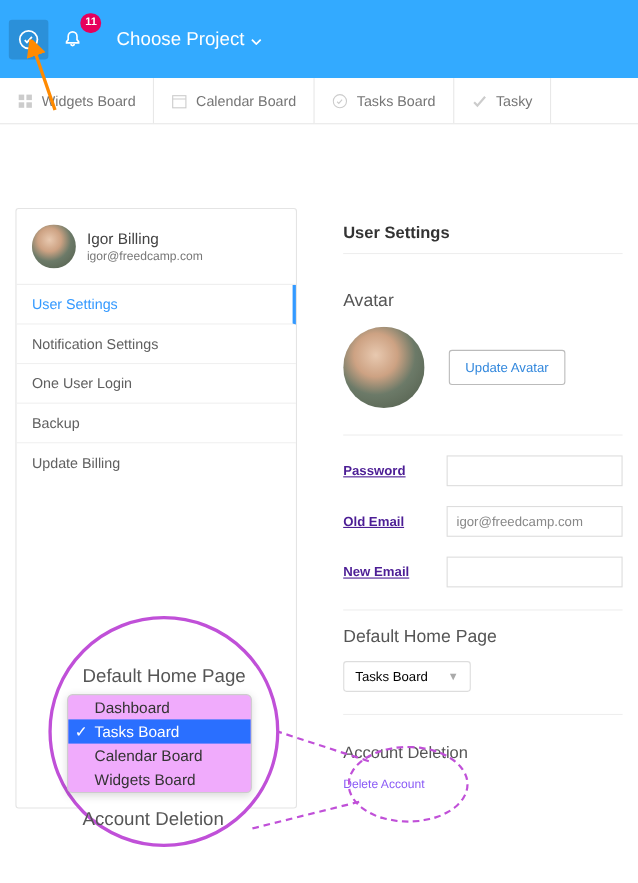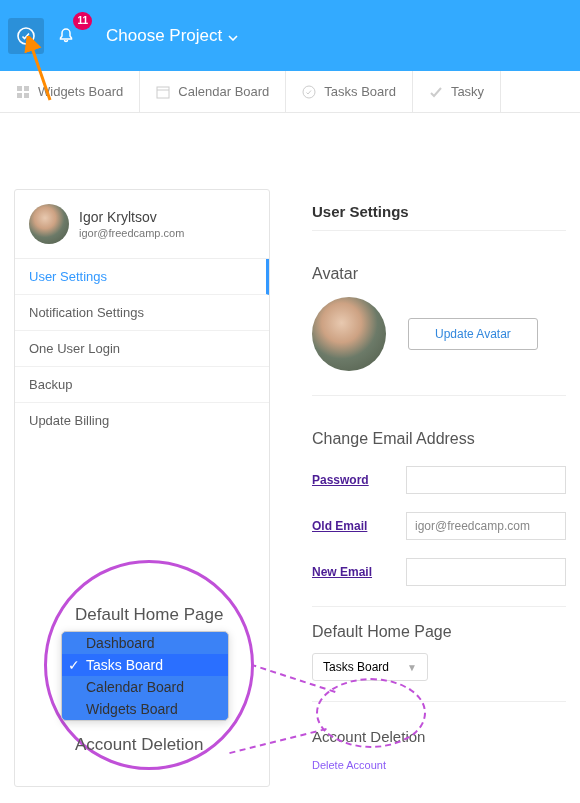--- a/index.html
+++ b/index.html
@@ -34,40 +34,40 @@
 .side-item.active { color: #3399ff; border-right: 3px solid #3399ff; }
 .side-item:last-child { border-bottom: none; }
 
 
 .main { flex: 1; min-width: 0; }
 .main-inner { padding: 14px 0 14px 24px; }
 .main h3 { font-size: 15px; font-weight: 700; color: #333; padding-bottom: 10px; border-bottom: 1px solid #eee; }
 .section-title { font-size: 16px; color: #555; margin-top: 34px; }
 .avatar-row { display: flex; align-items: center; gap: 22px; margin-top: 14px; padding-bottom: 24px; border-bottom: 1px solid #eee; }
 .avatar-lg { width: 74px; height: 74px; border-radius: 50%; overflow: hidden; }
-.btn-outline { border: 1px solid #bbb; background: #fff; color: #3388dd; font-size: 12px; padding: 8px 26px; border-radius: 3px; cursor: pointer; }
+.btn-outline { border: 1px solid #bbb; background: #fff; color: #3388dd; font-size: 12px; padding: 8px 14px; border-radius: 3px; cursor: pointer; }
 
 .form-row { display: flex; align-items: center; margin-top: 18px; gap: 14px; }
 .form-row label { width: 80px; font-size: 12px; font-weight: 700; color: #4c1d95; text-decoration: underline; }
 .form-row input { flex: 1; min-width: 0; border: 1px solid #ddd; padding: 6px 8px; font-size: 12px; background: #fff; }
 .form-row input[readonly] { color: #888; }
 
 .sel-wrap { display: inline-flex; align-items: center; border: 1px solid #ddd; border-radius: 3px; padding: 6px 10px; font-size: 12px; background: #fff; cursor: pointer; margin-top: 12px; }
 .sel-wrap .tri { margin-left: 18px; color: #aaa; font-size: 10px; }
 .del-title { font-size: 15px; color: #555; margin-top: 26px; }
 .del-link { color: #8b5cf6; font-size: 11px; margin-top: 14px; display: inline-block; cursor: pointer; }
 
 
 .arrow { position: absolute; top: 36px; left: 12px; z-index: 10; }
 
 
 .mag-circle { position: absolute; width: 210px; height: 210px; border: 3px solid #c050d8; border-radius: 50%; left: 44px; top: 560px; background: #fff; z-index: 30; }
 .mag-inner { position: absolute; inset: 18px; }
 .mag-inner .mtitle { font-size: 17px; color: #555; margin-top: 24px; margin-left: 10px; }
-.mag-list { margin-top: 6px; border: 1px solid #ccc; border-radius: 5px; background: #3b82f6; box-shadow: 0 2px 8px rgba(0,0,0,.15); overflow: hidden; position: relative; left: -4px; }
+.mag-list { margin-top: 6px; border: 1px solid #ccc; border-radius: 5px; background: #f0abfc; box-shadow: 0 2px 8px rgba(0,0,0,.15); overflow: hidden; position: relative; left: -4px; }
 .mag-list .opt { font-size: 14px; color: #333; padding: 3px 10px 3px 24px; position: relative; cursor: pointer; }
 .mag-list .opt.sel { background: #2a6fff; color: #fff; }
 .mag-list .opt.sel::before { content: "✓"; position: absolute; left: 6px; }
 .mag-del { font-size: 17px; color: #555; margin-top: 14px; margin-left: 10px; }
 
 
 .connector { position: absolute; width: 110px; height: 70px; border: 2px dashed #c050d8; border-radius: 50%; left: 316px; top: 678px; z-index: 25; }
 .dashline { position: absolute; border-top: 2px dashed #c050d8; width: 110px; left: 228px; top: 674px; transform: rotate(18deg); z-index: 24; }
 .dashline2 { position: absolute; border-top: 2px dashed #c050d8; width: 100px; left: 228px; top: 740px; transform: rotate(-14deg); z-index: 24; }
 
@@ -151,21 +151,21 @@
   <path d="M38 64 L18 6" stroke="#ff8a00" stroke-width="3" fill="none" marker-end="url(#ah)"></path>
 </svg>
 
 <div class="content">
   <div class="card sidebar">
     <div class="profile">
       <div class="avatar-sm">
           <div class="avatar-img"></div>
         </div>
       <div>
-        <div class="name">Igor Kryltsov</div>
+        <div class="name">Igor Billing</div>
         <div class="email">igor@freedcamp.com</div>
       </div>
     </div>
     <hr>
     <ul class="side-list">
       <li class="side-item active"><span>User Settings</span></li>
       <li class="side-item"><span>Notification Settings</span></li>
       <li class="side-item"><span>One User Login</span></li>
       <li class="side-item"><span>Backup</span></li>
       <li class="side-item"><span>Update Billing</span></li>
@@ -177,21 +177,20 @@
       <h3>User Settings</h3>
 
       <div class="section-title">Avatar</div>
       <div class="avatar-row">
         <div class="avatar-lg">
             <div class="avatar-img"></div>
           </div>
         <button class="btn-outline">Update Avatar</button>
       </div>
 
-      <div class="section-title">Change Email Address</div>
       <div class="form-row">
         <label>Password</label>
         <input type="password" style="">
       </div>
       <div class="form-row">
         <label>Old Email</label>
         <input type="text" readonly="" value="igor@freedcamp.com" style="">
       </div>
       <div class="form-row">
         <label>New Email</label>

